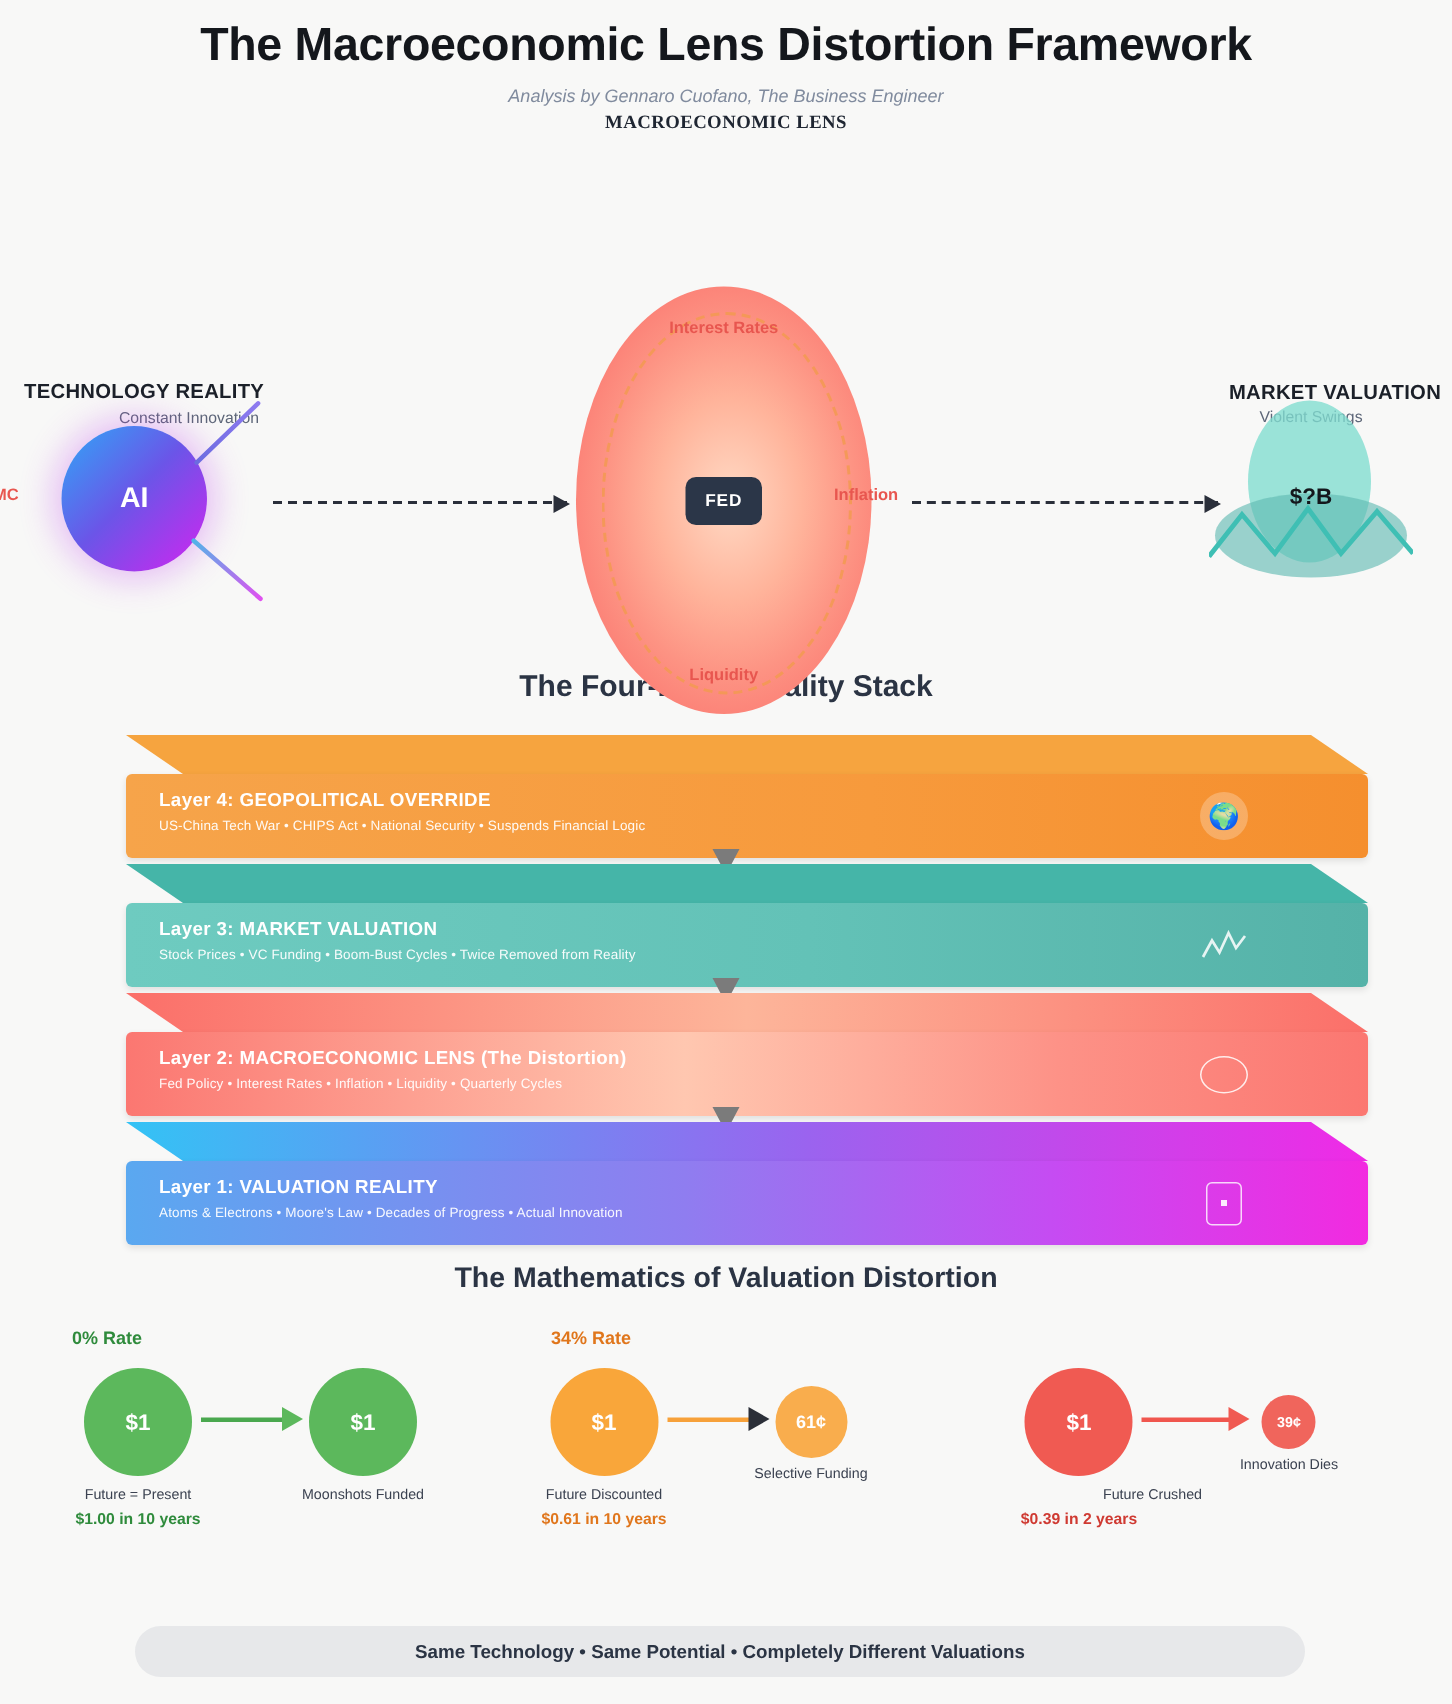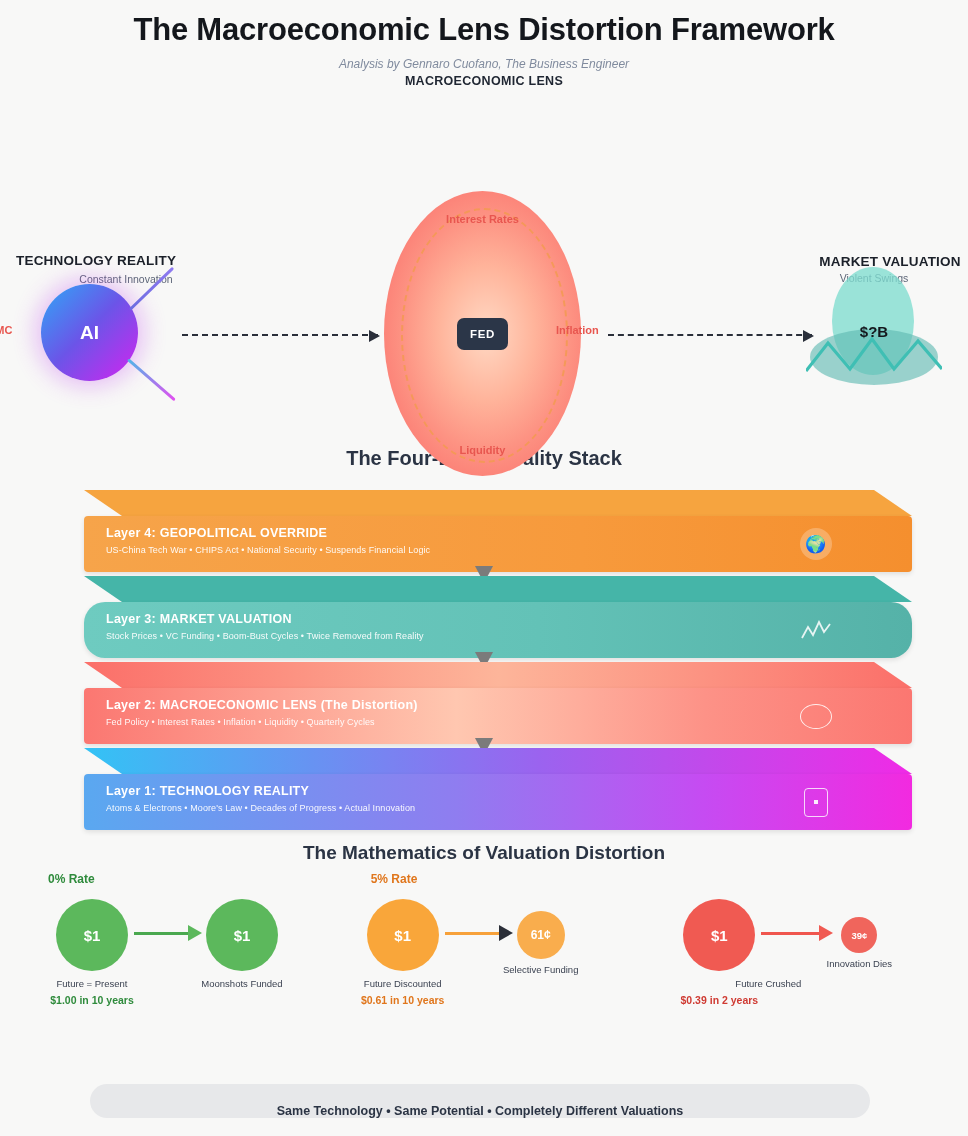--- a/index.html
+++ b/index.html
@@ -22,21 +22,21 @@
   }
   .byline{
     font-size:12px; font-style:italic; color:#808b9e; margin-top:9px;
   }
   
   .stage{position:relative; width:968px; height:340px;}
   .lens-caption{
     position:absolute; left:0; right:0; top:3px; text-align:center;
   }
   .lens-caption .lc-title{
-    font-size:12.5px; font-weight:bold; color:#1f2632; letter-spacing:0.3px;
+    font-size:12.5px; font-weight:bold; color:#1f2632; letter-spacing:0.3px;font-family:Liberation Serif, serif;
   }
   .lens-caption .lc-sub{
     font-size:10px; color:#5d6678; margin-top:4px;
   }
   
   .tech-label{
     position:absolute; left:16px; top:182px; width:290px;
     font-size:13.5px; font-weight:bold; color:#1b2029; letter-spacing:0.2px;
   }
   .tech-sub{
@@ -151,21 +151,21 @@
     display:inline-block;
     border-left:9px solid transparent; border-right:9px solid transparent;
     border-top:17px solid #7b7b7b;
   }
   
   .math-title{
     text-align:center; font-size:19px; font-weight:bold; color:#2b3444;
     margin:0; padding-top:2px;
   }
   .math-row{
-    display:flex; width:968px; margin-top:2px;
+    display:flex; width:968px; margin-top:15px;
   }
   .math-col{flex:1; position:relative; height:135px;}
   .rate-label{
     position:absolute; top:6px; left:0; right:0; text-align:center;
     font-size:12px; font-weight:bold;
   }
   .mc-inner{position:absolute; top:30px; left:0; right:0; height:78px;}
   .bubble{
     position:absolute; border-radius:50%;
     display:flex; align-items:center; justify-content:center;
@@ -185,21 +185,21 @@
     white-space:nowrap;
   }
   .cap-right{
     position:absolute; font-size:9.5px; color:#3b4251; text-align:center;
     white-space:nowrap;
   }
   
   .footer{
     position:absolute; left:90px; top:1084px; width:780px; height:34px;
     background:#e7e8ea; border-radius:17px;
-    display:flex; align-items:flex-end; justify-content:center;
+    display:flex; align-items:center; justify-content:center;
     font-size:12.5px; font-weight:bold; color:#2b3444;
   }
 </style>
 <style>[data-name="math-arrow-0-icon"]::after{border-left:14px solid #5cb85c;}</style><style>[data-name="math-arrow-1-icon"]::after{border-left:14px solid #2b2f38;}</style><style>[data-name="math-arrow-2-icon"]::after{border-left:14px solid #f05a52;}</style></head>
 <body>
 
 <div class="header" data-name="page-header">
   <div class="title" data-name="page-title">The Macroeconomic Lens Distortion Framework</div>
   <div class="byline" data-name="page-byline">Analysis by Gennaro Cuofano, The Business Engineer</div>
 </div>
@@ -257,21 +257,21 @@
         <span style="font-size:17px;">🌍</span>
       </div>
     </div>
   </div>
   <div class="connector" style="top:76px;" data-name="stack-connector-4-3"><i></i></div>
 
   <div class="layer" style="top:86px;" data-name="stack-layer-3">
     <svg class="slab-top" viewBox="0 0 828 30" preserveAspectRatio="none" data-name="layer-3-top-face-icon">
       <polygon points="0,0 790,0 828,26 38,26" fill="#45b5a8"></polygon>
     </svg>
-    <div class="slab-front" style="background:linear-gradient(90deg,#6ecbc0 0%,#63c2b7 55%,#55b2a8 100%);border-radius:21px;" data-name="layer-3-front-face">
+    <div class="slab-front" style="background:linear-gradient(90deg,#6ecbc0 0%,#63c2b7 55%,#55b2a8 100%);" data-name="layer-3-front-face">
       <div class="l-title" data-name="layer-3-title">Layer 3: MARKET VALUATION</div>
       <div class="l-sub" data-name="layer-3-subtitle">Stock Prices • VC Funding • Boom-Bust Cycles • Twice Removed from Reality</div>
       <div class="l-icon" data-name="volatility-zigzag-icon">
         <svg width="30" height="20" viewBox="0 0 30 20">
             <polyline points="1,18 7,7 12,15 18,2 23,12 29,4" fill="none" stroke="rgba(255,255,255,.85)" stroke-width="1.8"></polyline>
           </svg>
       </div>
     </div>
   </div>
   <div class="connector" style="top:162px;" data-name="stack-connector-3-2"><i></i></div>
@@ -302,21 +302,21 @@
       <defs>
           <linearGradient id="g1t" x1="0" y1="0" x2="1" y2="0">
         <stop offset="0" stop-color="#33c3f5"></stop>
             <stop offset="0.55" stop-color="#9b63ef"></stop>
             <stop offset="1" stop-color="#f02ae6"></stop>
       </linearGradient>
         </defs>
       <polygon points="0,0 790,0 828,26 38,26" fill="url(#g1t)"></polygon>
     </svg>
     <div class="slab-front" style="background:linear-gradient(90deg,#5aa8f0 0%,#8f7df0 45%,#c64bf2 75%,#f22ae0 100%);" data-name="layer-1-front-face">
-      <div class="l-title" data-name="layer-1-title">Layer 1: TECHNOLOGY REALITY</div>
+      <div class="l-title" data-name="layer-1-title">Layer 1: VALUATION REALITY</div>
       <div class="l-sub" data-name="layer-1-subtitle">Atoms &amp; Electrons • Moore's Law • Decades of Progress • Actual Innovation</div>
       <div class="l-icon" data-name="chip-icon">
         <div style="width:22px;height:27px;border:1.6px solid rgba(255,255,255,.8);border-radius:4px;display:flex;align-items:center;justify-content:center;">
           <div style="width:4px;height:4px;background:rgba(255,255,255,.9);"></div>
         </div>
       </div>
     </div>
   </div>
 </div>
 
@@ -334,21 +334,21 @@
       <div class="bubble" style="left:206px; top:3px; width:72px; height:72px; background:#5cb85c; font-size:15px;" data-name="target-bubble-0">
         <span data-name="target-bubble-0-label">$1</span>
       </div>
     </div>
     <div class="cap-main" style="left:22px; top:112px; width:140px;" data-name="math-caption-0">Future = Present</div>
     <div class="cap-value" style="left:22px; top:128px; width:140px; color:#2f8b3c;" data-name="math-value-0">$1.00 in 10 years</div>
     <div class="cap-right" style="left:172px; top:112px; width:140px;" data-name="math-outcome-0">Moonshots Funded</div>
   </div>
 
   <div class="math-col" data-name="math-column-5-rate">
-    <div class="rate-label" style="color:#e0761c; left:-180px;" data-name="rate-label-1">5% Rate</div>
+    <div class="rate-label" style="color:#e0761c; left:-180px;" data-name="rate-label-1">34% Rate</div>
     <div class="mc-inner">
       <div class="bubble" style="left:44px; top:3px; width:72px; height:72px; background:#f9a63a; font-size:15px;" data-name="source-bubble-1">
         <span data-name="source-bubble-1-label">$1</span>
       </div>
       <div class="m-arrow" style="left:122px; top:36px; width:58px; background:#f7a13a;" data-name="math-arrow-1-icon"></div>
       <div class="bubble" style="left:194px; top:15px; width:48px; height:48px; background:#f9ad4d; font-size:12px;" data-name="target-bubble-1">
         <span data-name="target-bubble-1-label">61¢</span>
       </div>
     </div>
     <div class="cap-main" style="left:10px; top:112px; width:140px;" data-name="math-caption-1">Future Discounted</div>

